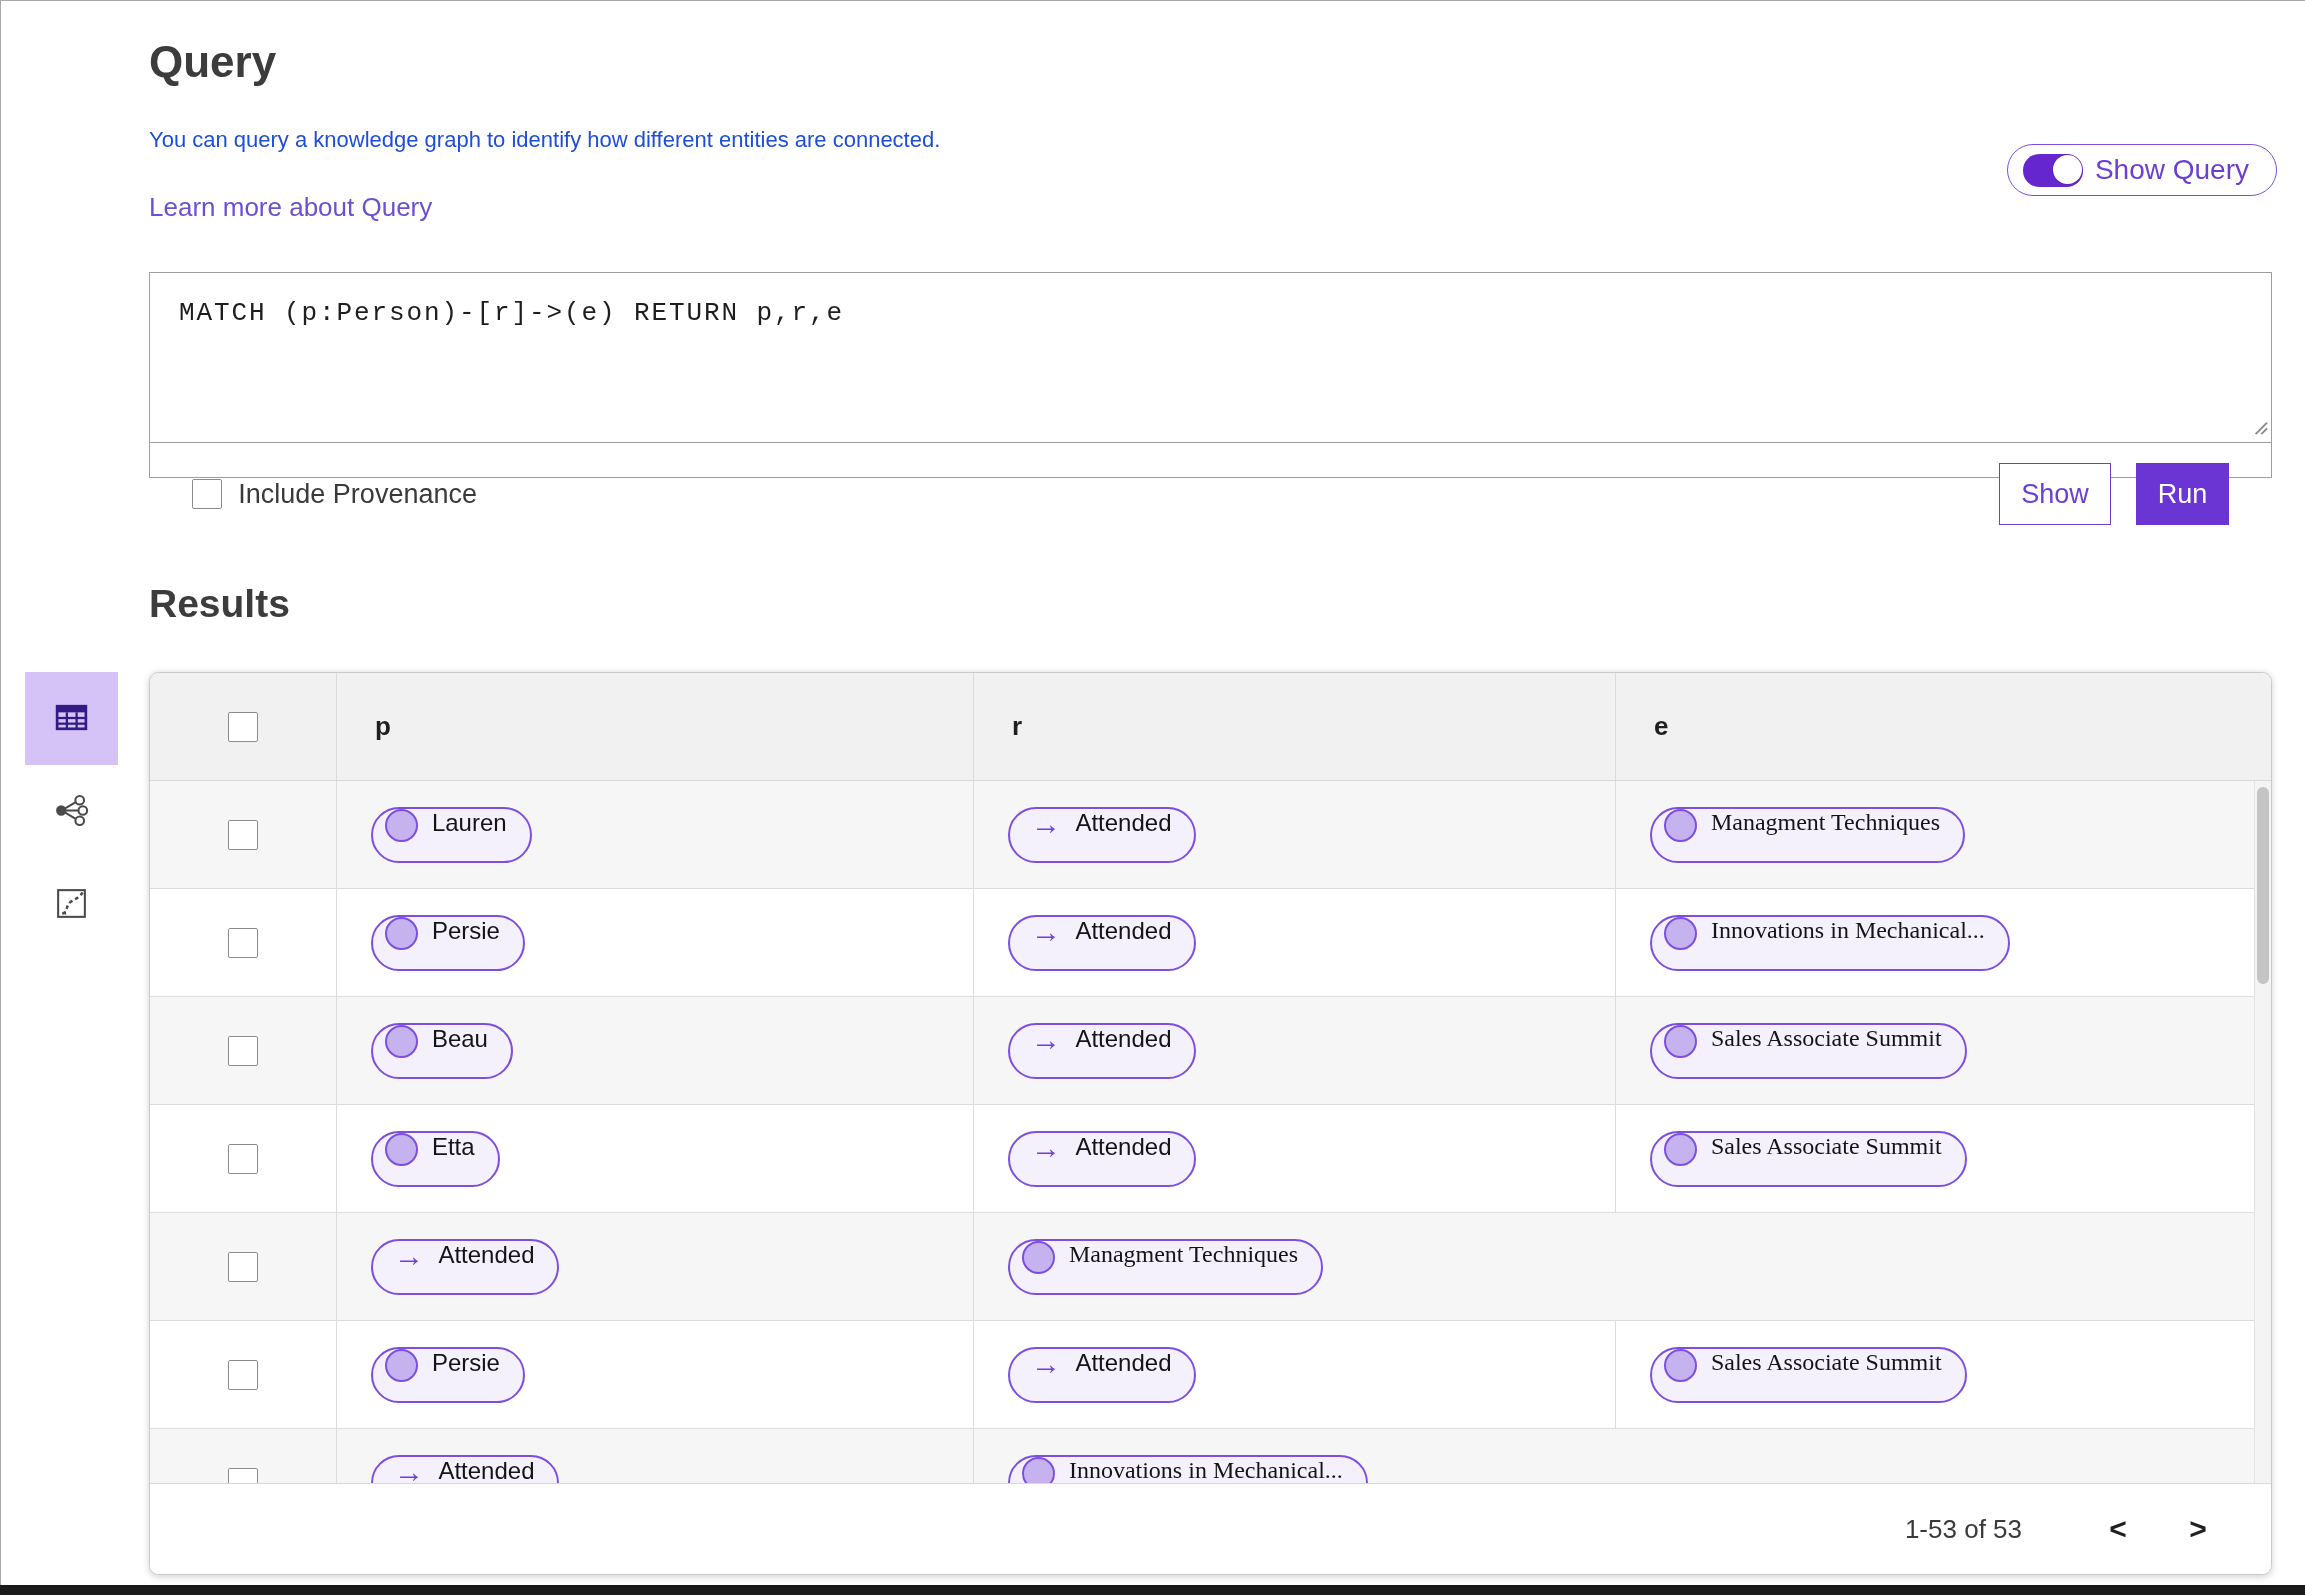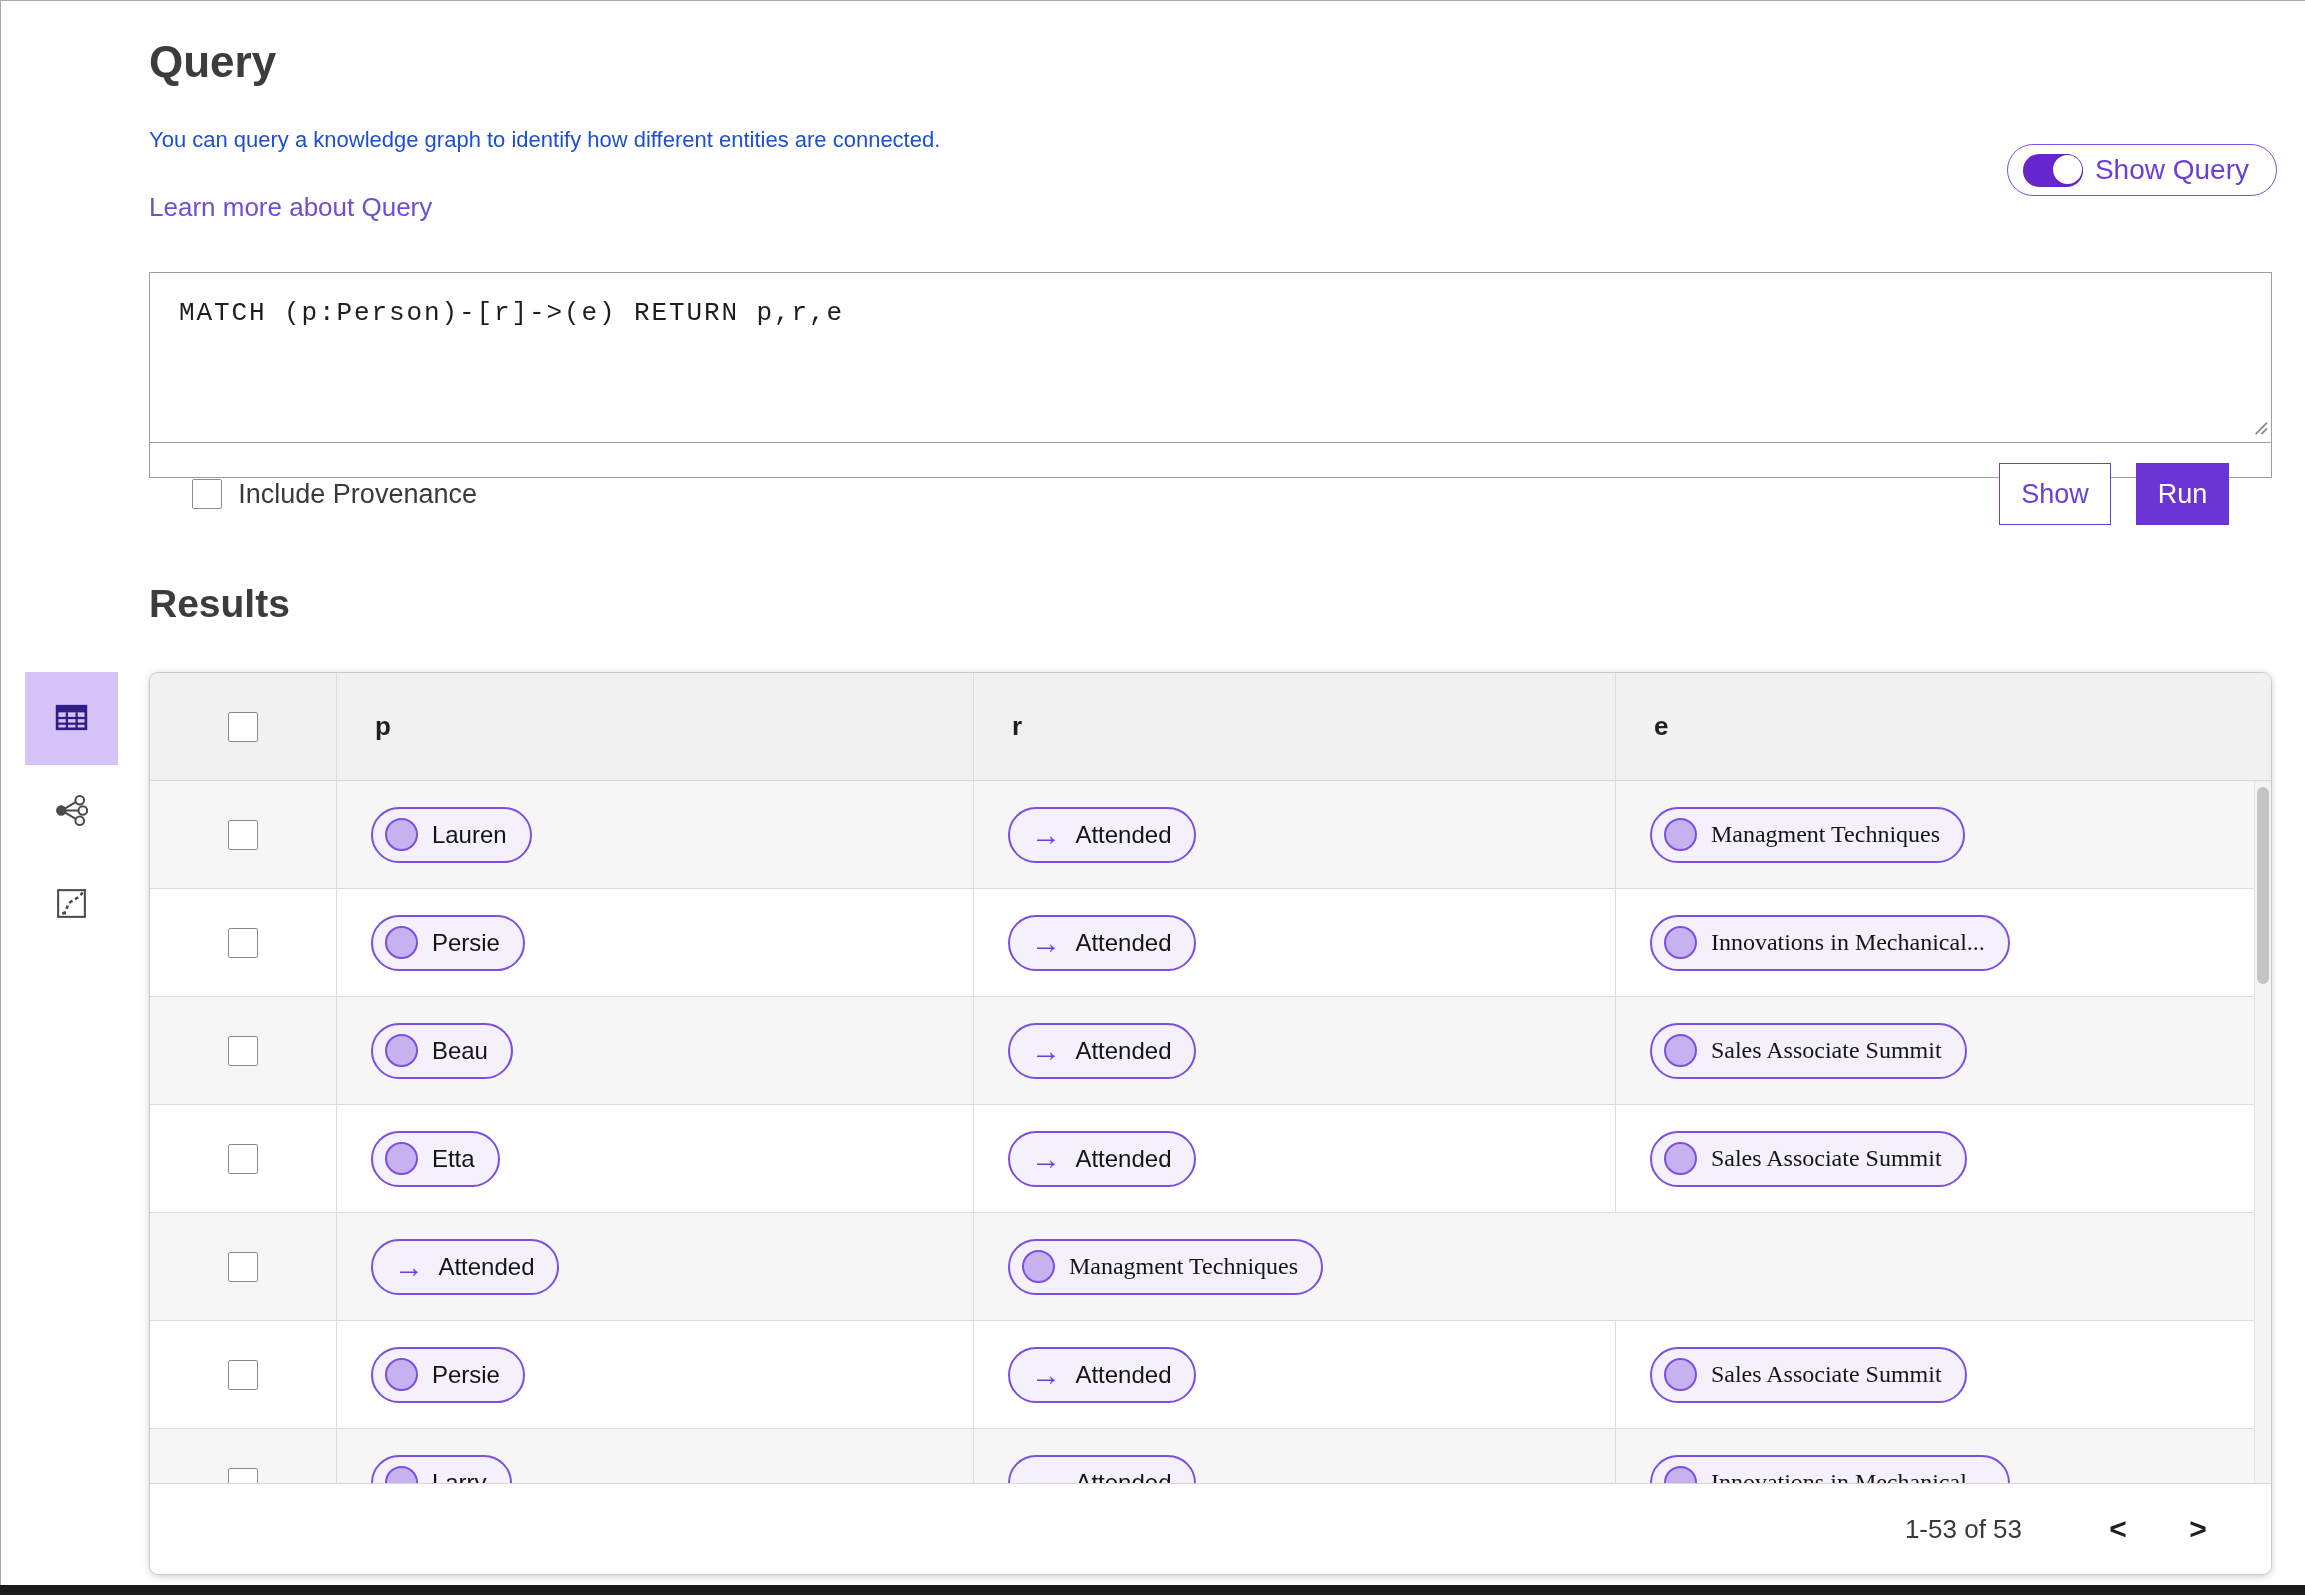--- a/index.html
+++ b/index.html
@@ -70,21 +70,21 @@
   .t-row {
     height:108px; display:grid; grid-template-columns:187px 637px 642px 1fr;
     background:#fff; border-bottom:1px solid #dcdcdc;
   }
   .t-row.alt { background:#f6f6f6; }
   .t-cell { height:100%; display:flex; align-items:center; padding-left:34px; border-right:1px solid #dcdcdc; }
   .t-cell:last-child { border-right:none;font-family:Liberation Serif, serif; }
   .t-cell.check { justify-content:center; padding-left:0; }
 
   .pill {
-    display:inline-flex; align-items:center; height:56px; max-width:92%;
+    display:inline-flex; height:56px; max-width:92%;
     border:2.4px solid #7c4fe0; border-radius:28px; background:#f4f1fd;
     padding:0 23px 0 11.5px; gap:14.4px; cursor:pointer; white-space:nowrap;
   }
   .pill.edge { padding-left:21px; }
   .pill .dot { width:33px; height:33px; border-radius:50%; background:#c5b2ee; border:2.4px solid #7c4fe0; flex:none; }
   .pill .arrow { color:#6b3fd6; font-size:30px; line-height:1; flex:none; }
   .pill .p-label { font-size:24px; color:#141414; overflow:hidden; text-overflow:ellipsis; }
 
   .scrollbar-track {
     position:absolute; right:0; top:0; width:17.3px; height:704px;
@@ -316,26 +316,20 @@
               <span class="dot"></span>
               <span class="p-label">Sales Associate Summit</span>
             </div>
           </div>
         </div>
         <div class="t-row alt">
           <div class="t-cell check">
             <div class="checkbox"></div>
           </div>
           <div class="t-cell">
-            <div class="pill">
-              <span class="dot"></span>
-              <span class="p-label">Larry</span>
-            </div>
-          </div>
-          <div class="t-cell">
             <div class="pill edge">
               <span class="arrow">→</span>
               <span class="p-label">Attended</span>
             </div>
           </div>
           <div class="t-cell">
             <div class="pill">
               <span class="dot"></span>
               <span class="p-label">Innovations in Mechanical...</span>
             </div>

